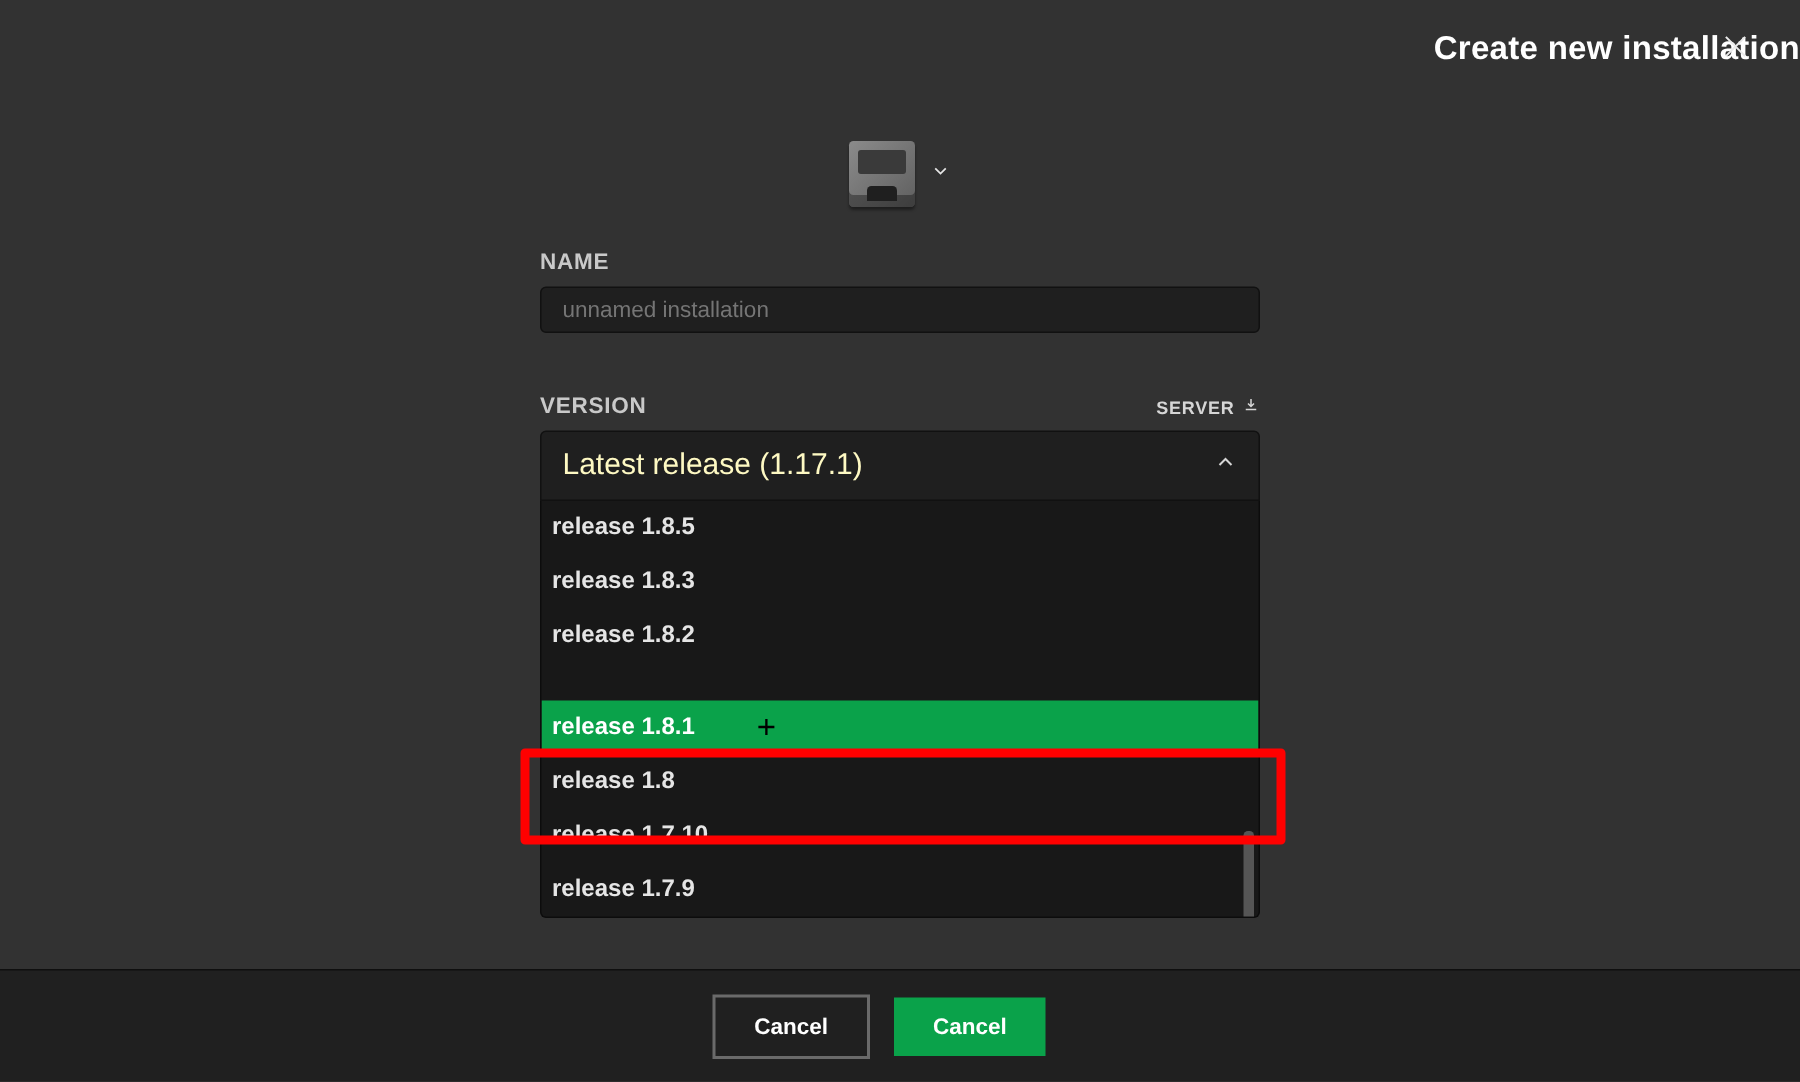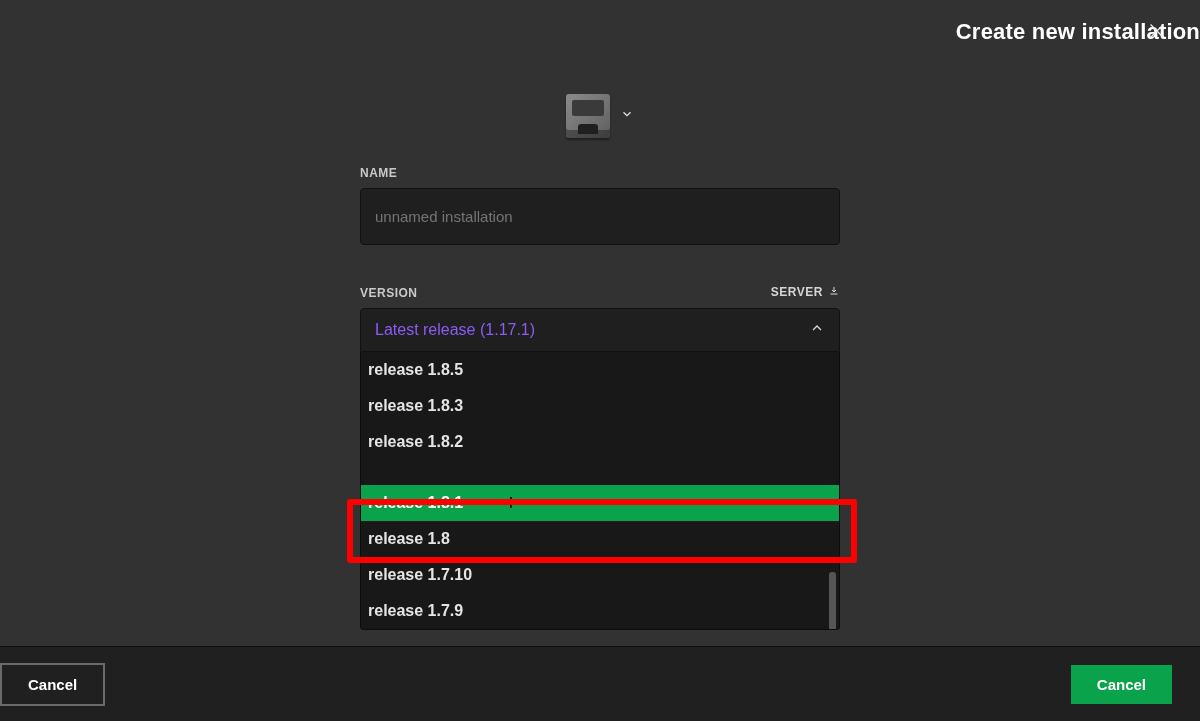--- a/index.html
+++ b/index.html
@@ -77,65 +77,65 @@
   .chev { color: #e6e6e6; }
   .chev svg { width: 14px; height: 14px; stroke: currentColor; }
 
   .form {
     width: 480px;
     display: flex;
     flex-direction: column;
   }
 
   .field-label {
-    font-size: 12px;
+    font-size: 15px;
     font-weight: 700;
     letter-spacing: .5px;
     color: #c9c9c9;
     margin-bottom: 8px;
   }
 
   .text-input {
     width: 100%;
     background: #1f1f1f;
     border: 1px solid #111;
     border-radius: 4px;
-    padding: 19px 14px;
+    padding: 6px 14px;
     color: #b9b9b9;
     font-size: 15px;
     outline: none;
   }
 
   .row-between {
     display: flex;
     align-items: flex-end;
     justify-content: space-between;
     margin-top: 40px;
     margin-bottom: 8px;
   }
   .server-link {
     color: #d6d6d6;
     font-size: 12px;
     font-weight: 700;
     letter-spacing: .5px;
     display: flex;
-    align-items: flex-start;
+    align-items: center;
     gap: 5px;
     cursor: pointer;
   }
   .server-link svg { width: 12px; height: 12px; stroke: currentColor; }
 
   .select-header {
     width: 100%;
     background: #1f1f1f;
     border: 1px solid #111;
     border-radius: 4px 4px 0 0;
     padding: 11px 14px;
-    color: #8b5cf6;
-    font-size: 16px;
+    color: #fef9c3;
+    font-size: 20px;
     display: flex;
     align-items: center;
     justify-content: space-between;
     cursor: pointer;
   }
   .select-header svg { width: 16px; height: 16px; stroke: #d6d6d6; }
 
   .dropdown {
     width: 100%;
     background: #181818;
@@ -192,21 +192,21 @@
   }
 
   .footer {
     position: absolute;
     left: 0; right: 0; bottom: 0;
     height: 75px;
     background: #202020;
     border-top: 1px solid #0f0f0f;
     display: flex;
     align-items: center;
-    justify-content: space-between;
+    justify-content: center;
     gap: 16px;
     padding-right: 28px;
   }
   .btn {
     padding: 11px 26px;
     font-size: 15px;
     font-weight: 700;
     border-radius: 0;
     cursor: pointer;
     border: none;

